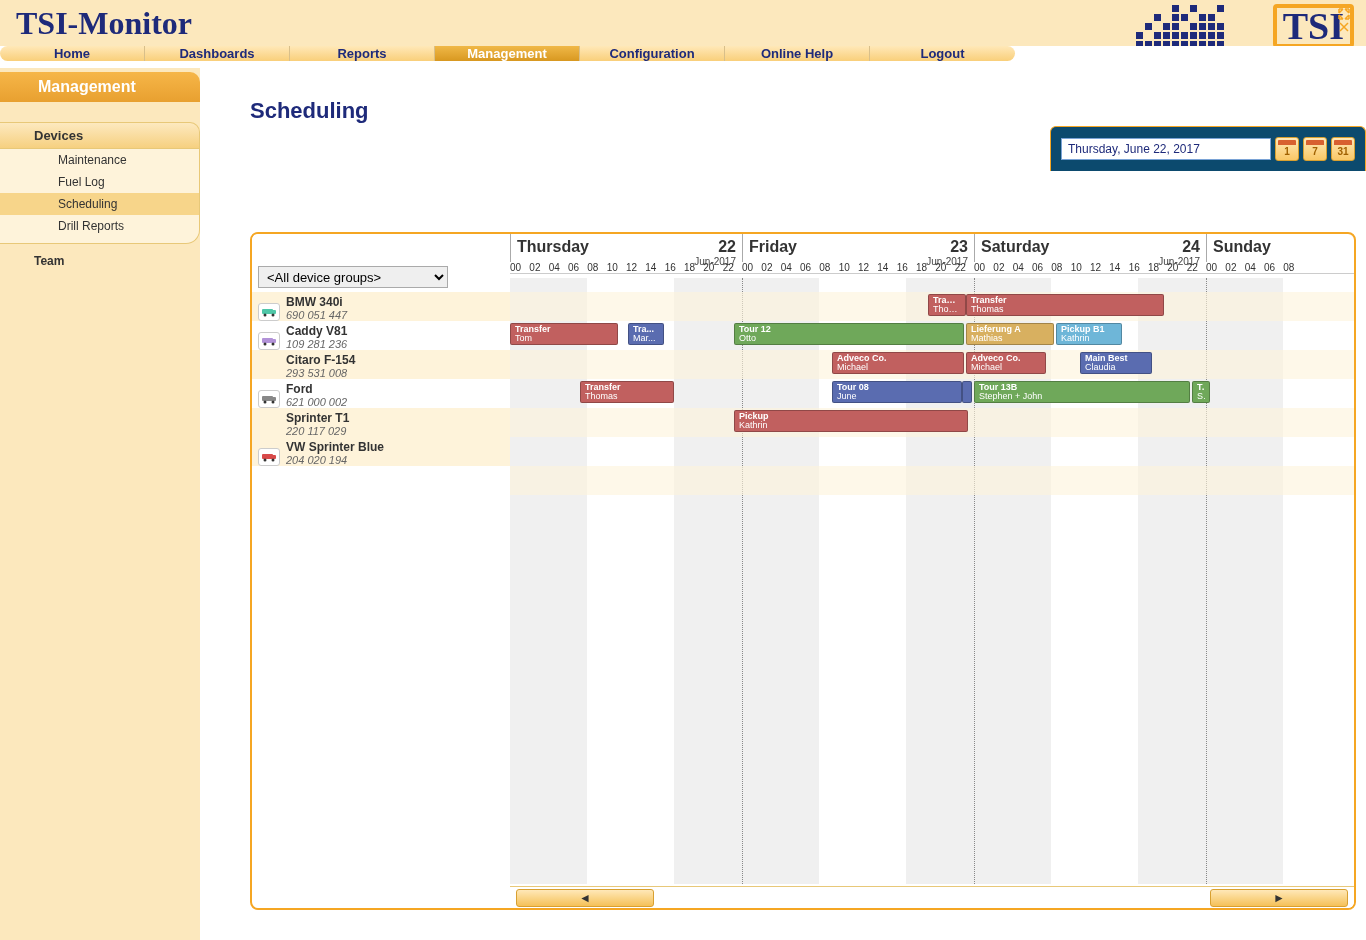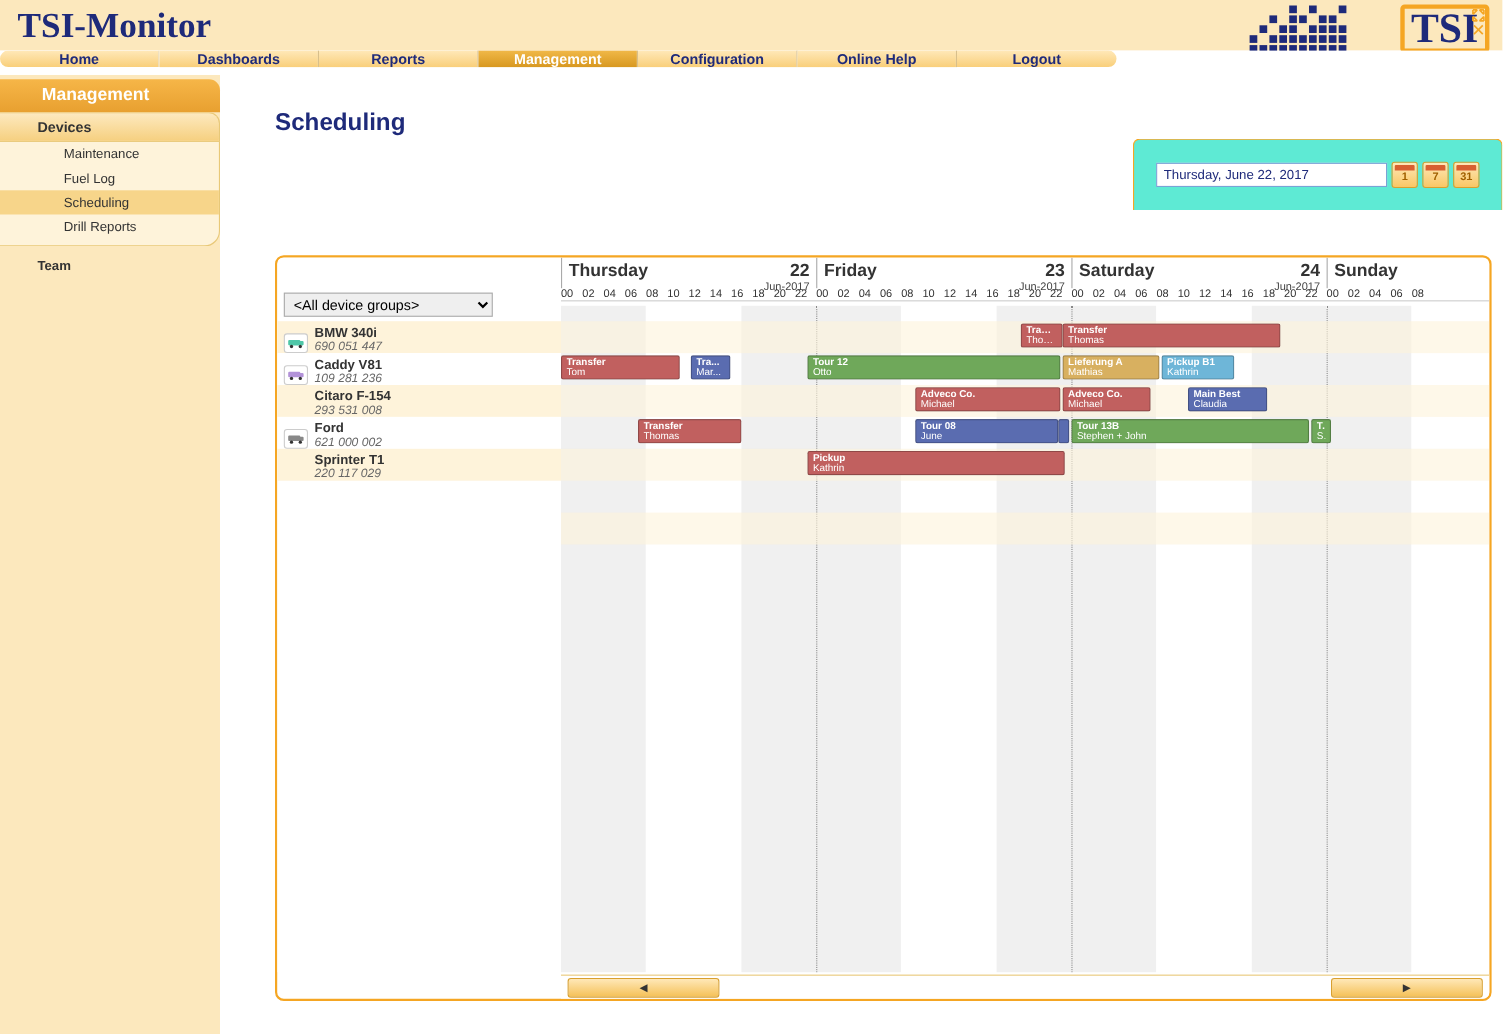--- a/index.html
+++ b/index.html
@@ -19,32 +19,32 @@
 .topnav-inner { position:absolute; left:0; top:0; display:flex; height:22px; align-items:flex-start; }
 .topnav a { display:flex; align-items:center; justify-content:center; width:145px; font-size:13px; font-weight:bold; color:#1e2a7a; text-decoration:none; border-right:1px solid #d8bf8a; background:linear-gradient(#ffe8b8,#f9cf7a); }
 .topnav a.active { background:linear-gradient(#f0b848,#d89820); color:#fff; }
 .topnav a:first-child { border-top-left-radius:11px; border-bottom-left-radius:11px; }
 .topnav a.last { border-top-right-radius:11px; border-bottom-right-radius:11px; border-right:none; }
 
 .layout { display:flex; height:calc(100% - 68px); }
 
 .sidebar { width:200px; background:#fce8bd; padding-top:4px; }
 .side-head { background:linear-gradient(#f6b648,#e8a030); color:#fff; font-weight:bold; font-size:16px; padding:6px 0 6px 38px; border-top-right-radius:10px; }
-.side-section { background:linear-gradient(#fde9bf,#f6d080); color:#333; font-weight:bold; font-size:13px; padding:5px 0 5px 34px; border-top-right-radius:10px; margin-top:0; border:1px solid #e8c878; border-left:none; }
+.side-section { background:linear-gradient(#fde9bf,#f6d080); color:#333; font-weight:bold; font-size:13px; padding:5px 0 5px 34px; border-top-right-radius:10px; margin-top:20px; border:1px solid #e8c878; border-left:none; }
 .side-items { background:#fef3da; border-bottom-right-radius:14px; border:1px solid #e8c878; border-left:none; border-top:none; padding-bottom:6px; }
 .side-items div { padding:4px 0 4px 58px; font-size:12px; cursor:pointer; }
 .side-items div.sel { background:#f7d58a; }
 .side-sec2 { font-weight:bold; padding:10px 0 4px 34px; cursor:pointer; }
 
 .main { flex:1; position:relative; padding:0 8px 0 0; }
 .page-title { color:#1e2a7a; font-weight:bold; font-size:22px; padding:30px 0 18px 50px; font-family:Arial, sans-serif; }
 
 .sched-wrap { position:absolute; left:50px; right:10px; top:80px; bottom:30px; }
 
-.date-picker { position:absolute; right:0; top:58px; display:flex; gap:4px; align-items:center; z-index:5; border:1px solid #f5a623; border-bottom:none; padding:20px; background:#5eead4; border-top-left-radius:6px; border-top-right-radius:6px;}
+.date-picker { position:absolute; right:0; top:58px; display:flex; gap:4px; align-items:center; z-index:5; border:1px solid #f5a623; border-bottom:none; padding:10px; background:#0c4a6e; border-top-left-radius:6px; border-top-right-radius:6px;}
 .date-picker input { width:210px; height:22px; border:1px solid #7aa3d6; padding:0 6px; font-size:12px; color:#1e2a7a; }
 .view-btn { width:24px; height:24px; border:1px solid #d8a030; border-radius:3px; background:linear-gradient(#ffe8b8,#f9c766); display:flex; align-items:center; justify-content:center; font-size:10px; font-weight:bold; color:#a06000; cursor:pointer; position:relative; }
 .view-btn::before { content:''; position:absolute; top:2px; left:2px; right:2px; height:5px; background:#d86030; border-radius:1px 1px 0 0; }
 .view-btn span{position:relative; margin-top:4px;}
 
 .grid-container { position:absolute; left:0; right:0; top:84px; bottom:0; border:2px solid #f5a623; border-radius:8px; overflow:hidden; background:#fff;}
 .grid-scroll { position:absolute; left:0; right:0; top:0; bottom:24px; overflow:hidden; }
 
 .dev-col { position:absolute; left:0; top:0; width:258px; bottom:0; background:#fff; z-index:3;}
 .dev-filter { position:absolute; left:6px; top:32px; width:190px; }
@@ -253,20 +253,34 @@
                   <div class="dev-info">
                     <span class="dev-name">Ford</span>
                     <span class="dev-id">621 000 002</span>
                   </div>
                 </div>
                 <div class="dev-row odd">
                   <div style="width:28px"></div>
                   <div class="dev-info">
                     <span class="dev-name">Sprinter T1</span>
                     <span class="dev-id">220 117 029</span>
+                  </div>
+                </div>
+                <div class="dev-row odd">
+                  <div class="dev-icon">
+                    <svg width="16" height="10" viewBox="0 0 16 10">
+                      <rect x="1" y="2" width="11" height="5" rx="1" fill="#d84a4a"></rect>
+                      <rect x="11" y="3" width="4" height="4" rx="1" fill="#d84a4a"></rect>
+                      <circle cx="4" cy="8" r="1.5" fill="#333"></circle>
+                      <circle cx="12" cy="8" r="1.5" fill="#333"></circle>
+                    </svg>
+                  </div>
+                  <div class="dev-info">
+                    <span class="dev-name">VW Sprinter Blue</span>
+                    <span class="dev-id">204 020 194</span>
                   </div>
                 </div>
               </div>
           </div>
           <div class="time-area">
             <div class="day-headers" id="day-headers">
                 <div class="day-head" style="left: 0px; width: 232px; text-align: right;">
                   <span class="dn">Thursday</span>
                   <span class="dd">22</span>
                   <span class="dm">Jun-2017</span>

